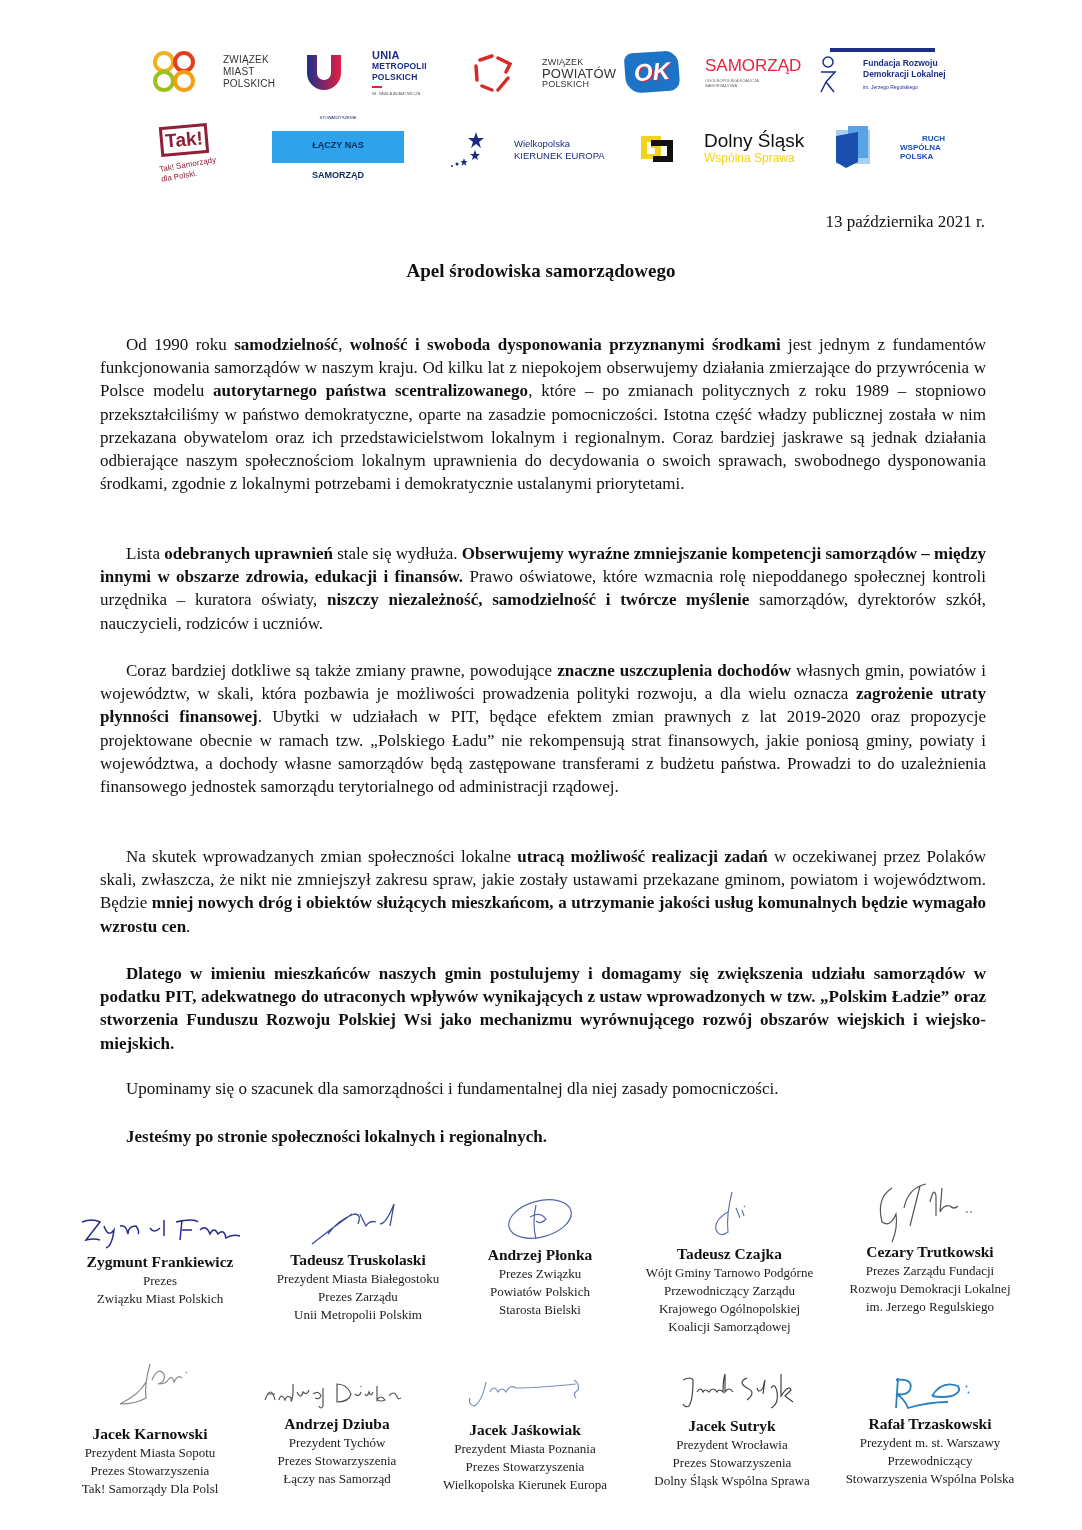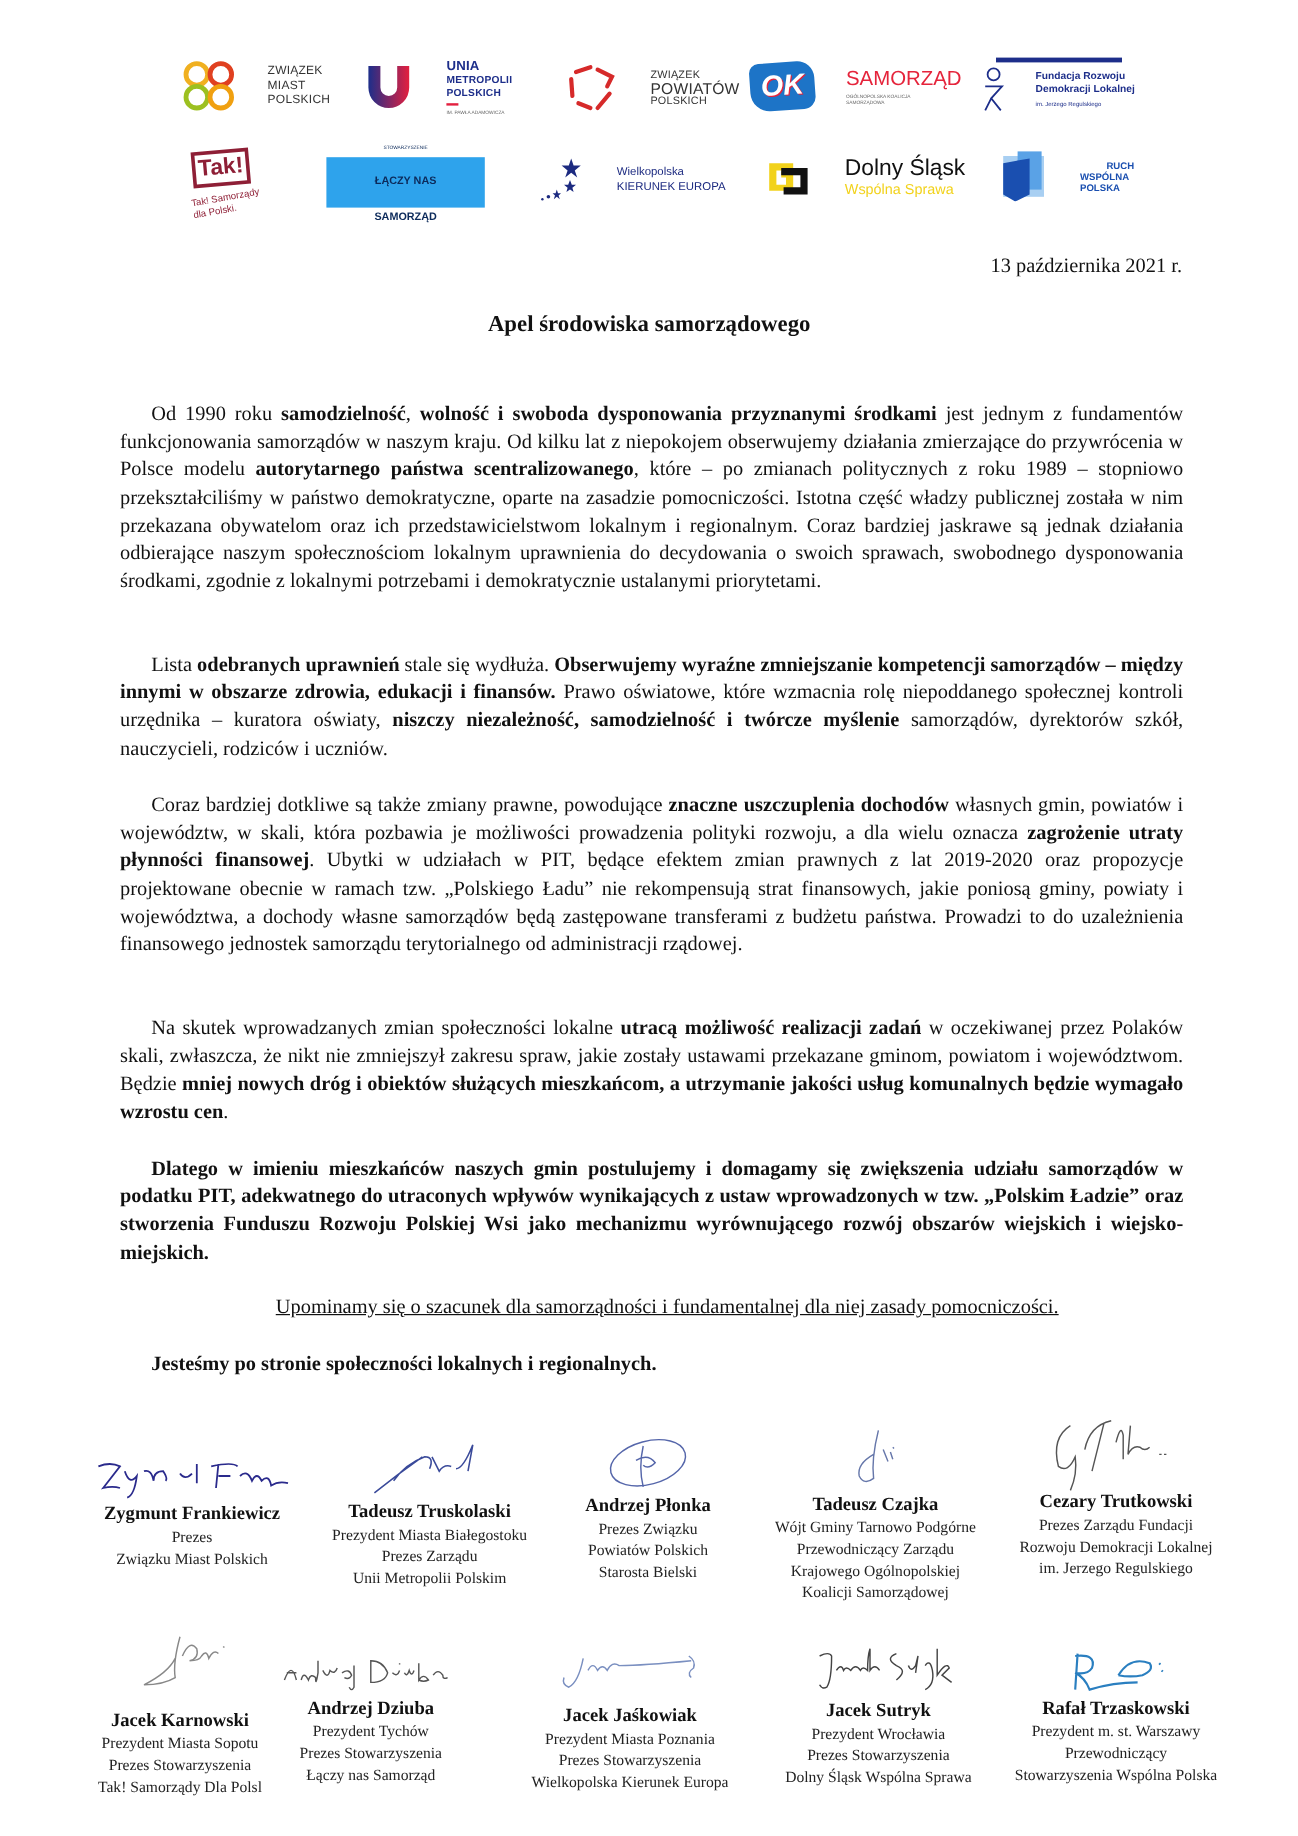--- a/index.html
+++ b/index.html
@@ -97,21 +97,21 @@
 <div class="logo" style="left:160px; top:125px; display:block;">
   <div style="border:3px solid #8e1f36;width:48px;height:30px;display:flex;align-items:center;justify-content:center;transform:rotate(-5deg);">
     <span style="font-family:'Liberation Sans',sans-serif;font-weight:bold;color:#8e1f36;font-size:19px;">Tak!</span>
   </div>
   <div style="transform:rotate(-10deg);margin-top:5px;">
     <div style="font-family:'Liberation Sans',sans-serif;font-size:8px;color:#8e1f36;line-height:10px;">Tak! Samorządy</div>
     <div style="font-family:'Liberation Sans',sans-serif;font-size:8px;color:#8e1f36;line-height:10px;">dla Polski.</div>
   </div>
 </div>
 
-<div class="logo" style="left:272px; top:131px; width:132px; height:42px; background:#2ea3ec; flex-direction:column; justify-content:center;">
+<div class="logo" style="left:272px; top:131px; width:132px; height:32px; background:#2ea3ec; flex-direction:column; justify-content:center;">
   <div style="font-family:'Liberation Sans',sans-serif;font-size:4px;color:#0c2a5a;text-transform:uppercase;">Stowarzyszenie</div>
   <div style="font-family:'Liberation Sans',sans-serif;font-size:9px;font-weight:bold;color:#0c2a5a;line-height:10px;">ŁĄCZY NAS</div>
   <div style="font-family:'Liberation Sans',sans-serif;font-size:9px;font-weight:bold;color:#0c2a5a;line-height:10px;">SAMORZĄD</div>
 </div>
 
 <div class="logo" style="left:450px; top:130px;">
   <svg width="40" height="40" viewBox="0 0 40 40">
     <polygon points="26,2 28,8 34,8 29,12 31,18 26,14 21,18 23,12 18,8 24,8" fill="#1c2a80"></polygon>
     <polygon points="25,20 26.5,24 30,24 27,26.5 28,30 25,28 22,30 23,26.5 20,24 23.5,24" fill="#1c2a80"></polygon>
     <polygon points="14,28 15,31 17.5,31 15.5,33 16.5,36 14,34 11.5,36 12.5,33 10.5,31 13,31" fill="#1c2a80"></polygon>
@@ -151,21 +151,21 @@
 <div class="date">13 października 2021 r.</div>
 <div class="title">
   <div>Apel środowiska samorządowego</div>
 </div>
 
 <div class="para" style="top:333px;"><span>Od 1990 roku </span><b>samodzielność</b><span>, </span><b>wolność i swoboda dysponowania przyznanymi środkami</b><span> jest jednym z fundamentów funkcjonowania samorządów w naszym kraju. Od kilku lat z niepokojem obserwujemy działania zmierzające do przywrócenia w Polsce modelu </span><b>autorytarnego państwa scentralizowanego</b><span>, które – po zmianach politycznych z roku 1989 – stopniowo przekształciliśmy w państwo demokratyczne, oparte na zasadzie pomocniczości. Istotna część władzy publicznej została w nim przekazana obywatelom oraz ich przedstawicielstwom lokalnym i regionalnym. Coraz bardziej jaskrawe są jednak działania odbierające naszym społecznościom lokalnym uprawnienia do decydowania o swoich sprawach, swobodnego dysponowania środkami, zgodnie z lokalnymi potrzebami i demokratycznie ustalanymi priorytetami.</span></div>
 <div class="para" style="top:542px;"><span>Lista </span><b>odebranych uprawnień</b><span> stale się wydłuża. </span><b>Obserwujemy wyraźne zmniejszanie kompetencji samorządów – między innymi w obszarze zdrowia, edukacji i finansów.</b><span> Prawo oświatowe, które wzmacnia rolę niepoddanego społecznej kontroli urzędnika – kuratora oświaty, </span><b>niszczy niezależność, samodzielność i twórcze myślenie</b><span> samorządów, dyrektorów szkół, nauczycieli, rodziców i uczniów.</span></div>
 <div class="para" style="top:659px;"><span>Coraz bardziej dotkliwe są także zmiany prawne, powodujące </span><b>znaczne uszczuplenia dochodów</b><span> własnych gmin, powiatów i województw, w skali, która pozbawia je możliwości prowadzenia polityki rozwoju, a dla wielu oznacza </span><b>zagrożenie utraty płynności finansowej</b><span>. Ubytki w udziałach w PIT, będące efektem zmian prawnych z lat 2019-2020 oraz propozycje projektowane obecnie w ramach tzw. „Polskiego Ładu” nie rekompensują strat finansowych, jakie poniosą gminy, powiaty i województwa, a dochody własne samorządów będą zastępowane transferami z budżetu państwa. Prowadzi to do uzależnienia finansowego jednostek samorządu terytorialnego od administracji rządowej.</span></div>
 <div class="para" style="top:845px;"><span>Na skutek wprowadzanych zmian społeczności lokalne </span><b>utracą możliwość realizacji zadań</b><span> w oczekiwanej przez Polaków skali, zwłaszcza, że nikt nie zmniejszył zakresu spraw, jakie zostały ustawami przekazane gminom, powiatom i województwom. Będzie </span><b>mniej nowych dróg i obiektów służących mieszkańcom, a utrzymanie jakości usług komunalnych będzie wymagało wzrostu cen</b><span>.</span></div>
 <div class="para" style="top:962px;"><b>Dlatego w imieniu mieszkańców naszych gmin postulujemy i domagamy się zwiększenia udziału samorządów w podatku PIT, adekwatnego do utraconych wpływów wynikających z ustaw wprowadzonych w tzw. „Polskim Ładzie” oraz stworzenia Funduszu Rozwoju Polskiej Wsi jako mechanizmu wyrównującego rozwój obszarów wiejskich i wiejsko-miejskich.</b></div>
-<div class="para" style="top:1077px; text-align:center;text-decoration:underline;"><span>Upominamy się o szacunek dla samorządności i fundamentalnej dla niej zasady pomocniczości.</span></div>
+<div class="para" style="top:1077px; text-align:left;"><span>Upominamy się o szacunek dla samorządności i fundamentalnej dla niej zasady pomocniczości.</span></div>
 <div class="para" style="top:1125px; text-align:left;"><b>Jesteśmy po stronie społeczności lokalnych i regionalnych.</b></div>
 
 <div class="sig" style="left:60px; top:1212px; width:200px;">
   <svg width="180" height="40" viewBox="0 0 180 40">
     <path d="M12 10 q10 -4 18 0 l-14 18 q8 -2 14 0 M34 14 q4 12 10 4 q-2 16 -8 18 M50 14 q6 -2 8 8 q0 -8 8 -8 q4 6 2 8 M80 16 q4 6 10 0 M94 8 l0 16 M106 10 q18 -4 22 0 M112 8 l-2 20 M112 18 l10 0 M130 18 q6 -6 10 4 q4 -8 8 0 q6 -6 8 4 q6 -4 14 -2" stroke="#2a2a8c" stroke-width="1.5" fill="none"></path>
   </svg>
   <div class="name">Zygmunt Frankiewicz</div>
   <div>Prezes</div>
   <div>Związku Miast Polskich</div>
 </div>
@@ -215,21 +215,21 @@
 <div class="sig" style="left:60px; top:1360px; width:180px;">
   <svg width="100" height="58" viewBox="0 0 100 58">
     <path d="M50 4 q-6 22 -4 34 q-10 6 -26 6 q20 -10 26 -22 M52 20 q6 -14 12 -6 q2 8 -6 10 q8 0 10 -4 q4 -6 6 2 q4 -8 8 -4 M86 12 l1 1" stroke="#888888" stroke-width="1.2" fill="none"></path>
   </svg>
   <div class="name" style="margin-top:6px;">Jacek Karnowski</div>
   <div>Prezydent Miasta Sopotu</div>
   <div>Prezes Stowarzyszenia</div>
   <div>Tak! Samorządy Dla Polsl</div>
 </div>
 
-<div class="sig" style="left:224px; top:1374px; width:170px;">
+<div class="sig" style="left:252px; top:1374px; width:170px;">
   <svg width="160" height="40" viewBox="0 0 160 40">
     <path d="M8 26 q6 -16 10 0 M10 20 l8 0 M22 26 q2 -8 6 0 q2 -6 6 -2 q0 8 2 -4 l0 -10 M40 18 q4 8 6 0 q4 4 6 -2 M56 20 q6 -4 8 2 q-2 4 -6 2 M66 14 l0 18 q-2 4 -4 0 M80 10 q10 0 14 10 q-2 8 -14 8 z M98 20 q4 4 6 -2 M104 12 l0 1 M108 20 q2 4 4 -2 q2 6 4 0 M120 12 l0 14 q4 -6 8 0 q-4 2 -8 0 M132 22 q4 -6 8 0 q0 4 4 2" stroke="#555555" stroke-width="1.2" fill="none"></path>
   </svg>
   <div class="name">Andrzej Dziuba</div>
   <div>Prezydent Tychów</div>
   <div>Prezes Stowarzyszenia</div>
   <div>Łączy nas Samorząd</div>
 </div>
 
 <div class="sig" style="left:425px; top:1372px; width:200px;">

